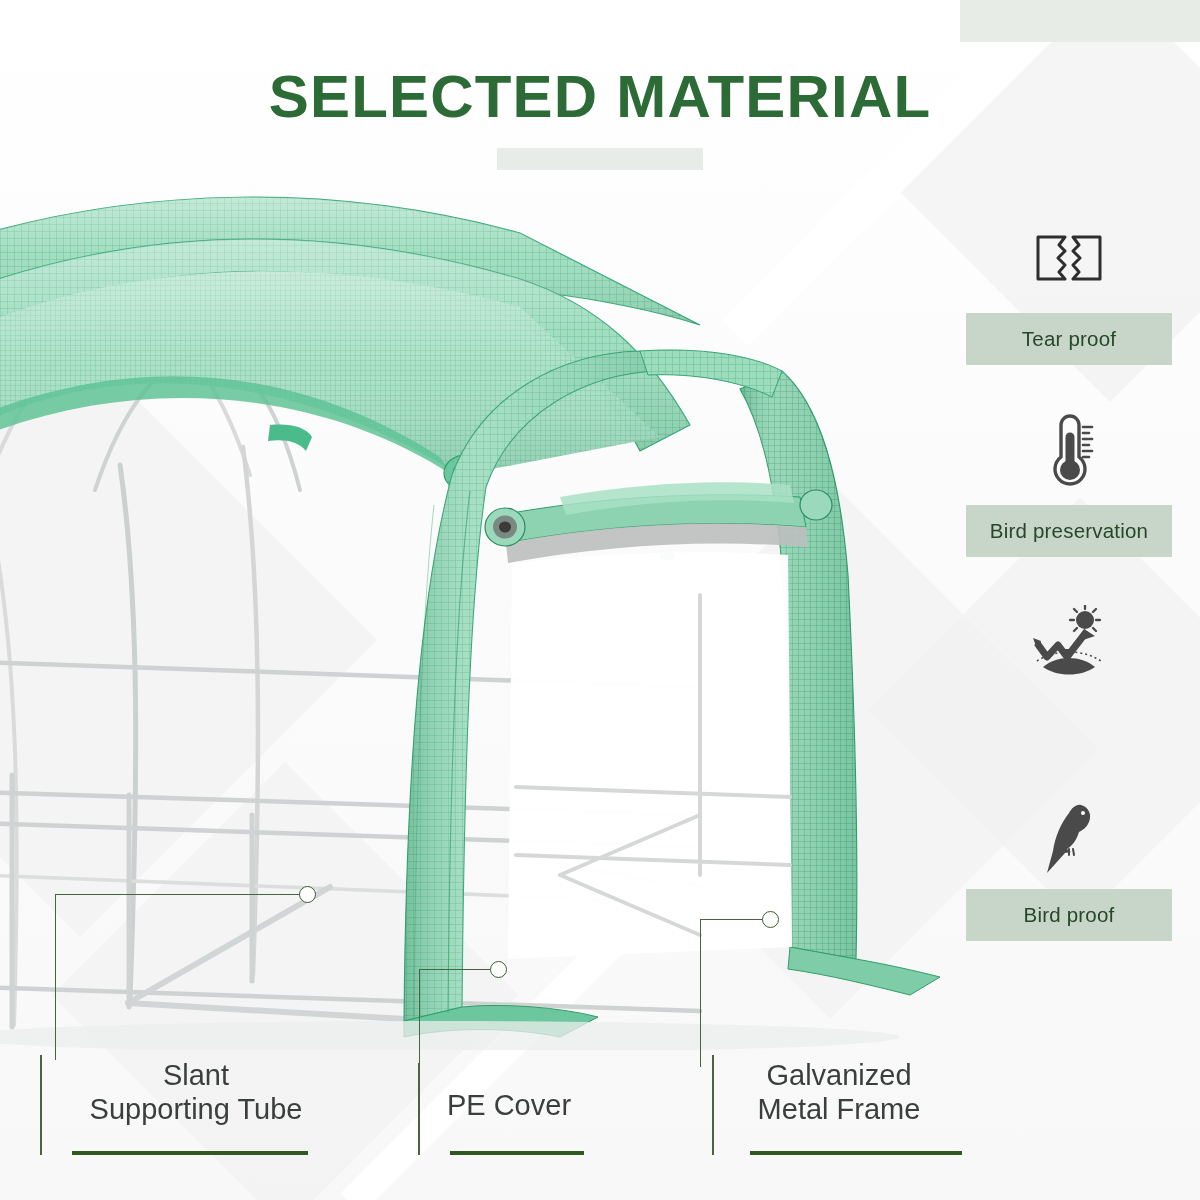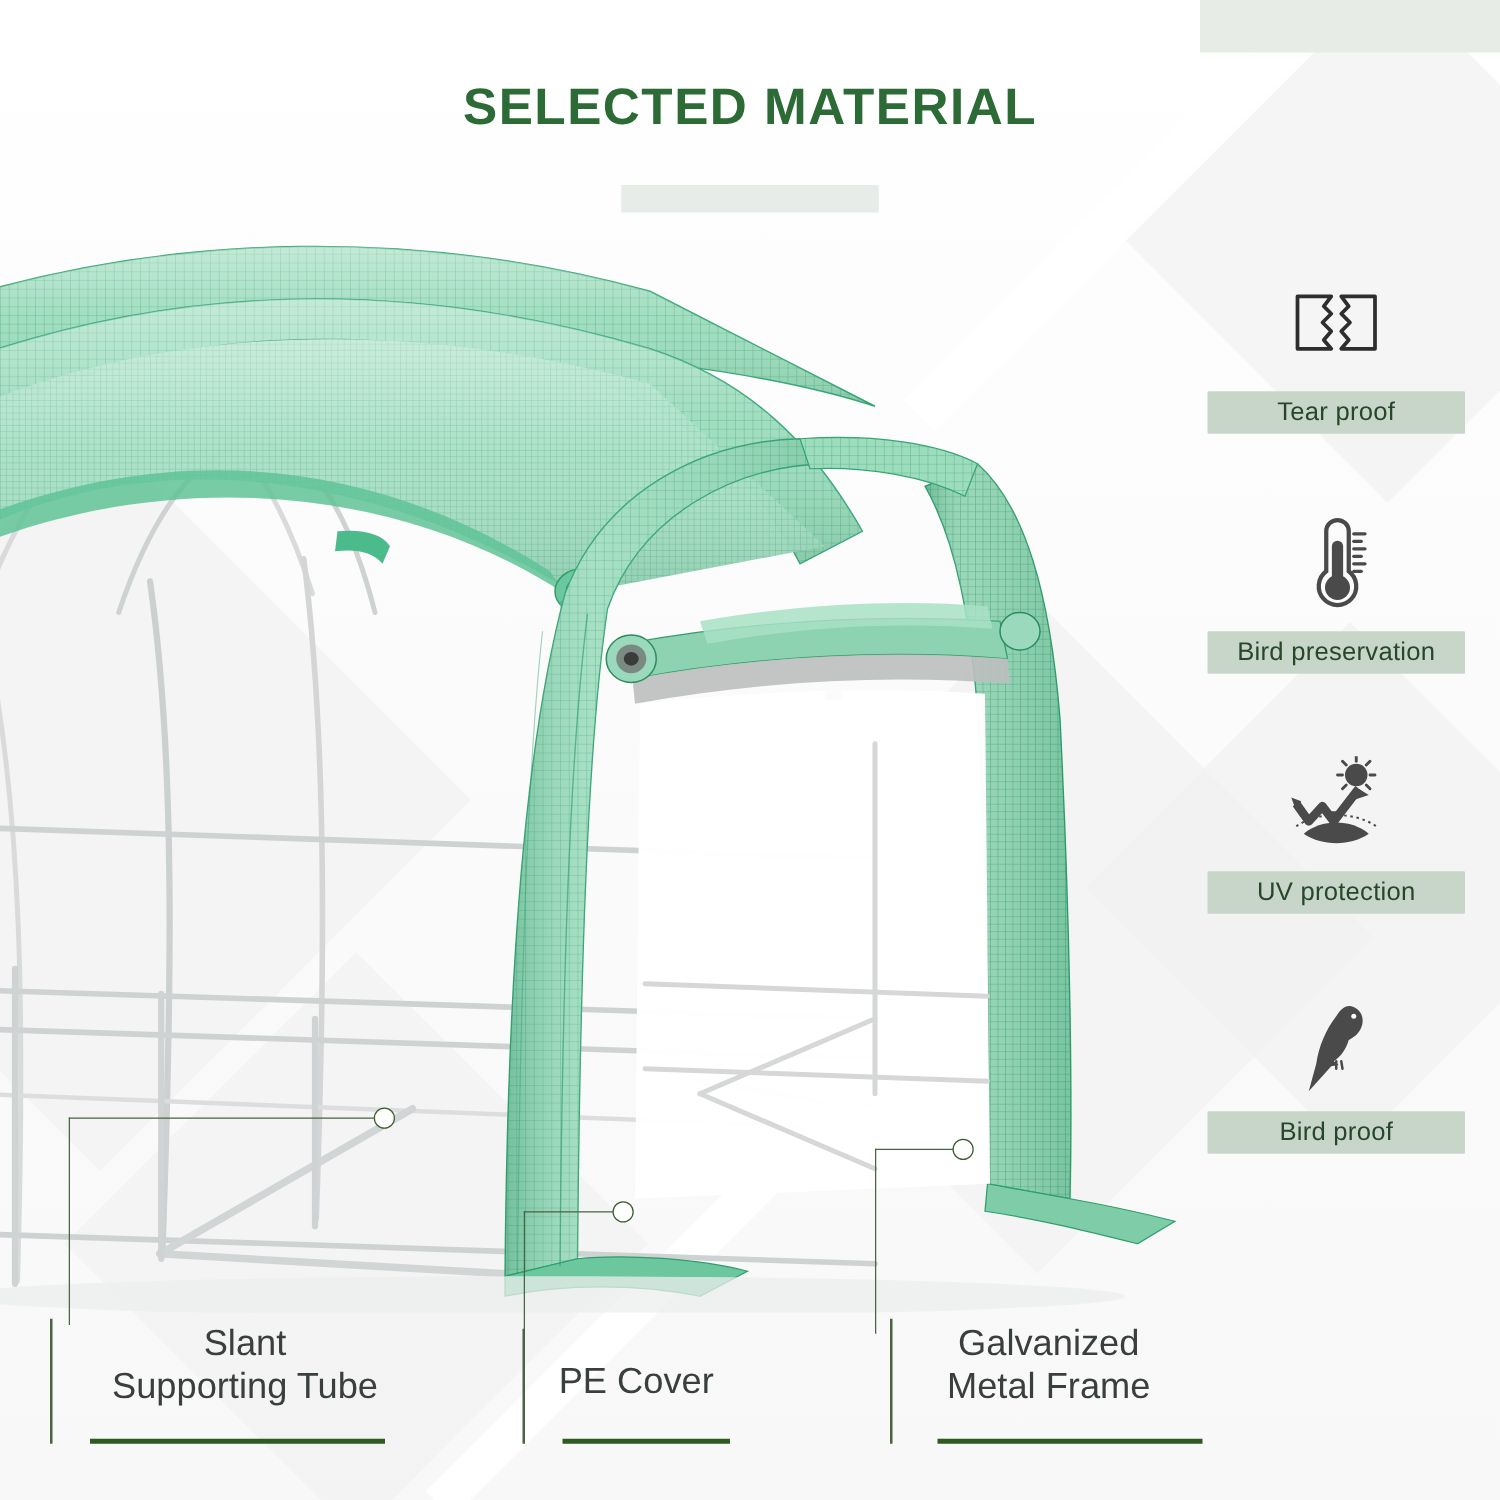--- a/index.html
+++ b/index.html
@@ -14,37 +14,37 @@
   
   .bg-base{position:absolute;inset:0;background:
       linear-gradient(180deg,#ffffff 0%,#fbfbfb 45%,#f7f8f7 100%);}
   .bg-diamond{position:absolute;background:#f1f2f1;opacity:.75;transform:rotate(45deg);}
   .bg-band{position:absolute;background:#ffffff;opacity:.9;}
   .corner-swatch{position:absolute;top:0;right:0;width:240px;height:42px;background:#e7ece7;}
 
   
   .title{
     position:absolute;left:0;right:0;top:62px;text-align:center;
-    font-size:41px;font-weight:bold;letter-spacing:1.2px;
+    font-size:60px;font-weight:bold;letter-spacing:1.2px;
     color:#2c6b35;font-family:"Liberation Sans",sans-serif;
   }
   .title-rule{
     position:absolute;top:148px;left:497px;width:206px;height:22px;
     background:#e8ece8;
   }
 
   
   .features{position:absolute;right:28px;top:205px;width:206px;}
   .feature{position:relative;height:192px;}
   .feature .ficon{
     position:absolute;left:0;right:0;top:6px;height:96px;
     display:flex;align-items:center;justify-content:center;
   }
   .feature .flabel{
-    position:absolute;left:0;right:0;top:108px;height:34px;
+    position:absolute;left:0;right:0;top:108px;height:52px;
     background:#c8d6c9;color:#27462a;
     display:flex;align-items:center;justify-content:center;
     font-size:20.5px;letter-spacing:.2px;border-radius:1px;
     white-space:nowrap;
   }
 
   
   .callout{position:absolute;}
   .callout .ctext{
     font-size:29px;color:#3a3f3d;line-height:1.16;text-align:center;
@@ -282,21 +282,20 @@
             <line x1="50" y1="23" x2="47" y2="26"></line>
           </g>
           <path d="M60 26 L40 52 L31 40 L20 52 L10 38" fill="none" stroke="#4a4a4a" stroke-width="7" stroke-linejoin="round"></path>
           <path d="M14 36 L6 33 L10 44 Z" fill="#4a4a4a"></path>
           <path d="M60 26 L68 31 L56 35 Z" fill="#4a4a4a"></path>
           <path d="M40 52 L34 44 L47 44 Z" fill="#4a4a4a"></path>
           <path d="M16 62 C30 50 54 50 68 62 C54 72 30 72 16 62 Z" fill="#4a4a4a"></path>
           <path d="M10 56 C28 44 56 44 74 56" fill="none" stroke="#4a4a4a" stroke-width="1.6" stroke-dasharray="2 3"></path>
         </svg>
       </div>
-      <div class="flabel">UV protection</div>
     </div>
 
     <div class="feature">
       <div class="ficon">
         <svg width="60" height="80" viewBox="0 0 60 80">
           <path d="M42 10 C50 12 53 20 50 27 C48 32 44 35 40 37
                    C38 44 34 50 28 54 L32 57 L26 58
                    L8 78 L14 56 C16 42 22 28 30 18 C33 13 37 9 42 10 Z" fill="#4a4a4a"></path>
           <circle cx="44" cy="18" r="2" fill="#ffffff"></circle>
           <path d="M30 54 L30 60 M34 54 L35 60" stroke="#4a4a4a" stroke-width="2" stroke-linecap="round"></path>

